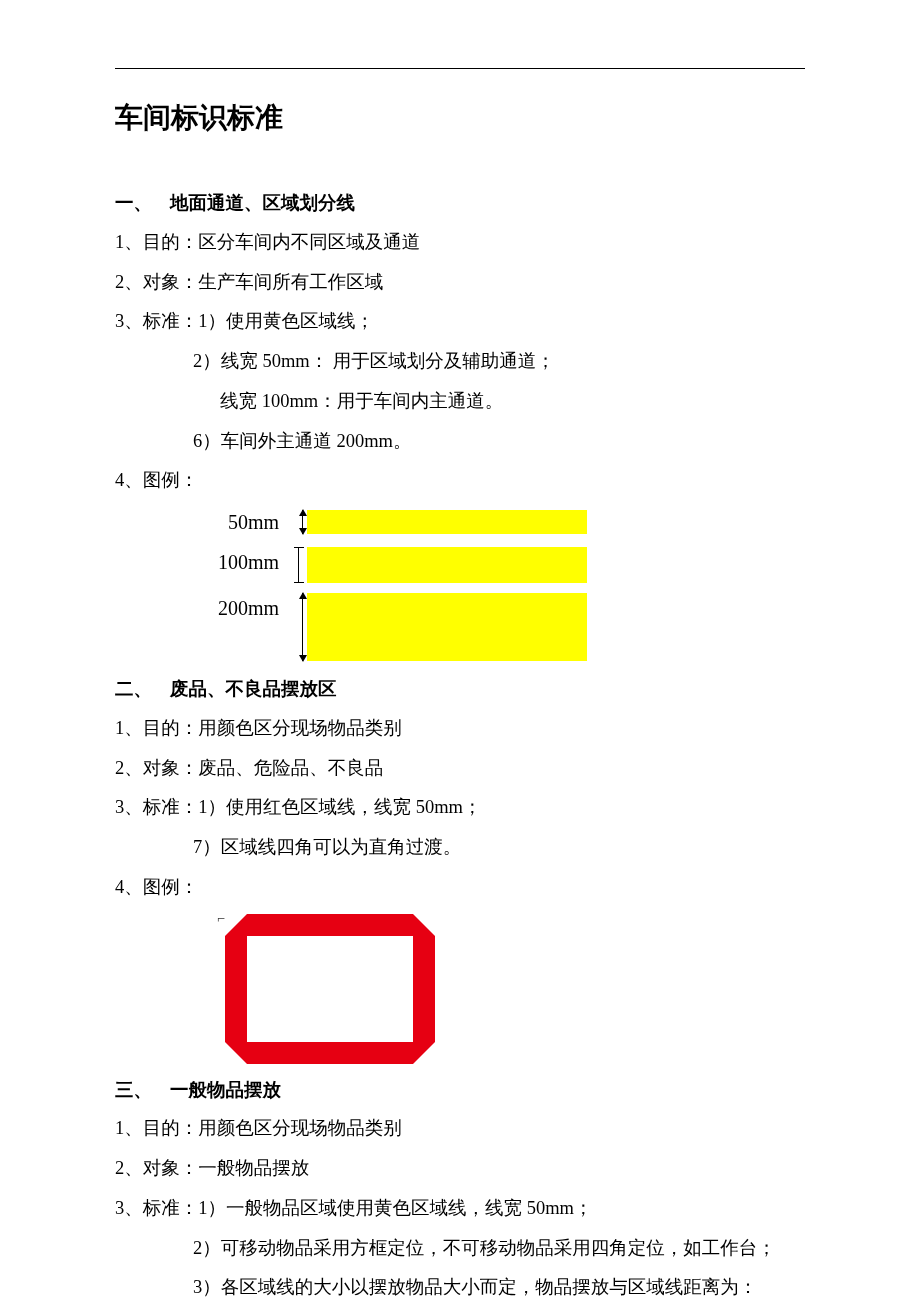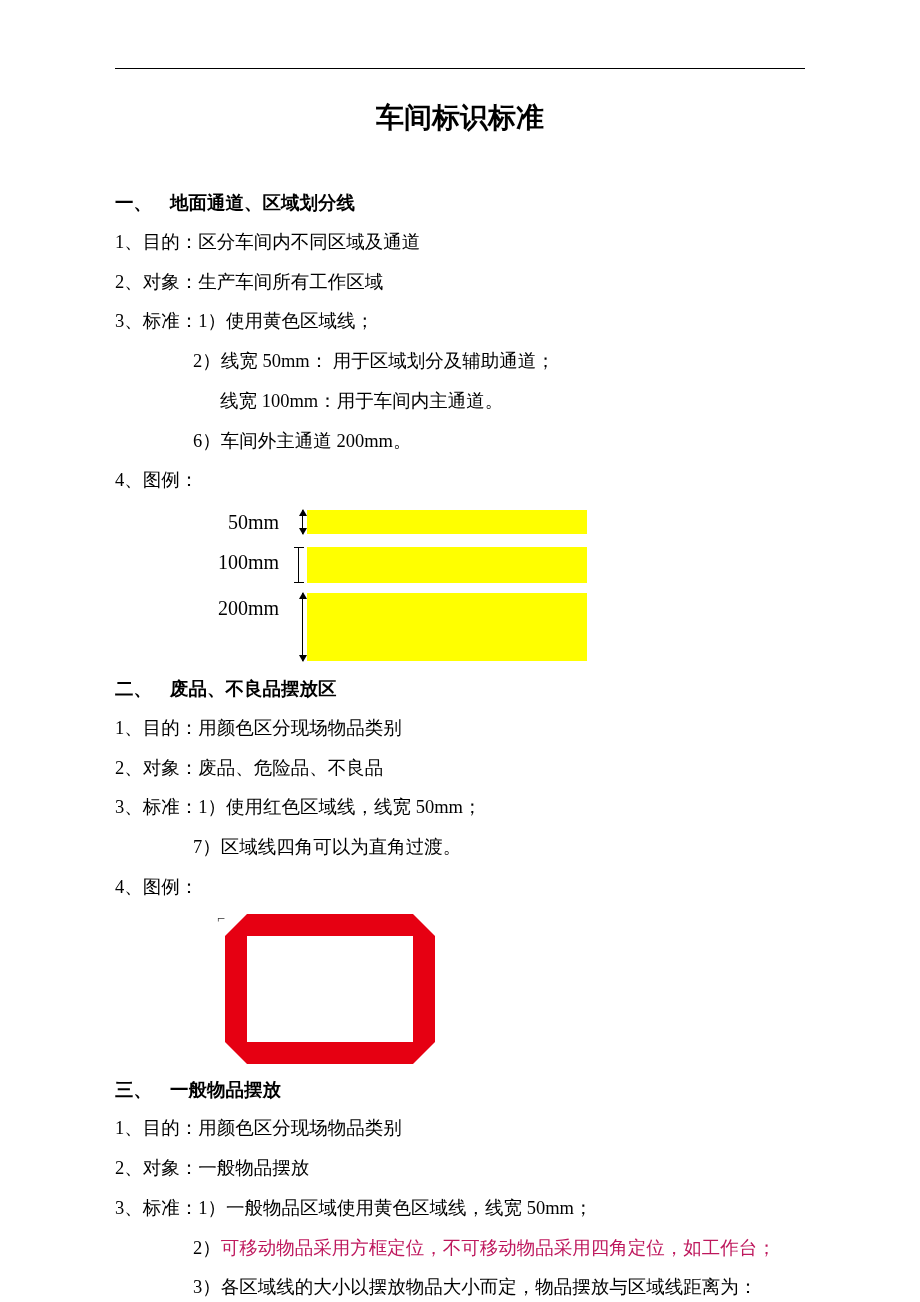--- a/index.html
+++ b/index.html
@@ -14,41 +14,40 @@
       line-height: 1.5;
     }
     .page {
       padding: 60px 115px 40px 115px;
     }
     .hr-top {
       border-top: 1.5px solid #000;
       margin: 8px 0 28px 0;
     }
     .title {
-      text-align: center;
       font-size: 28px;
       font-weight: bold;
       font-family: "SimHei", "黑体", sans-serif;
       margin: 14px 0 50px 0;
     }
     .sec-heading {
       font-weight: bold;
       font-family: "SimHei", "黑体", sans-serif;
       margin: 0 0 2px 0;
     }
     .sec-heading .num {
       display: inline-block;
       width: 55px;
     }
     .line {
       margin: 12px 0;
     }
     .indent1 { padding-left: 78px; }
     .indent2 { padding-left: 105px; }
-    .highlight-red { color: #be185d; }
+    .highlight-red { color: #000000; }
     .figure-block {
       margin: 10px 0 14px 92px;
     }
     
     .bar-row {
       display: flex;
       align-items: center;
       margin: 10px 0;
     }
     .bar-label {

